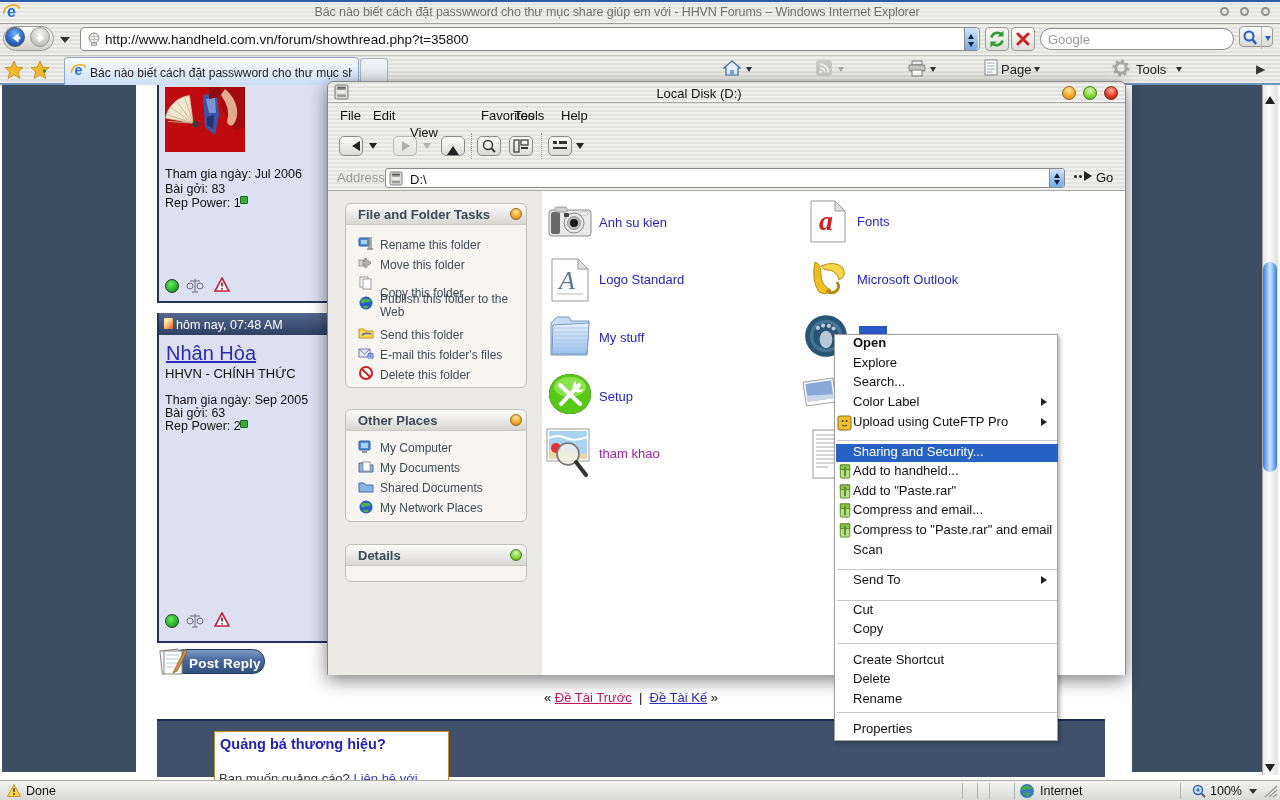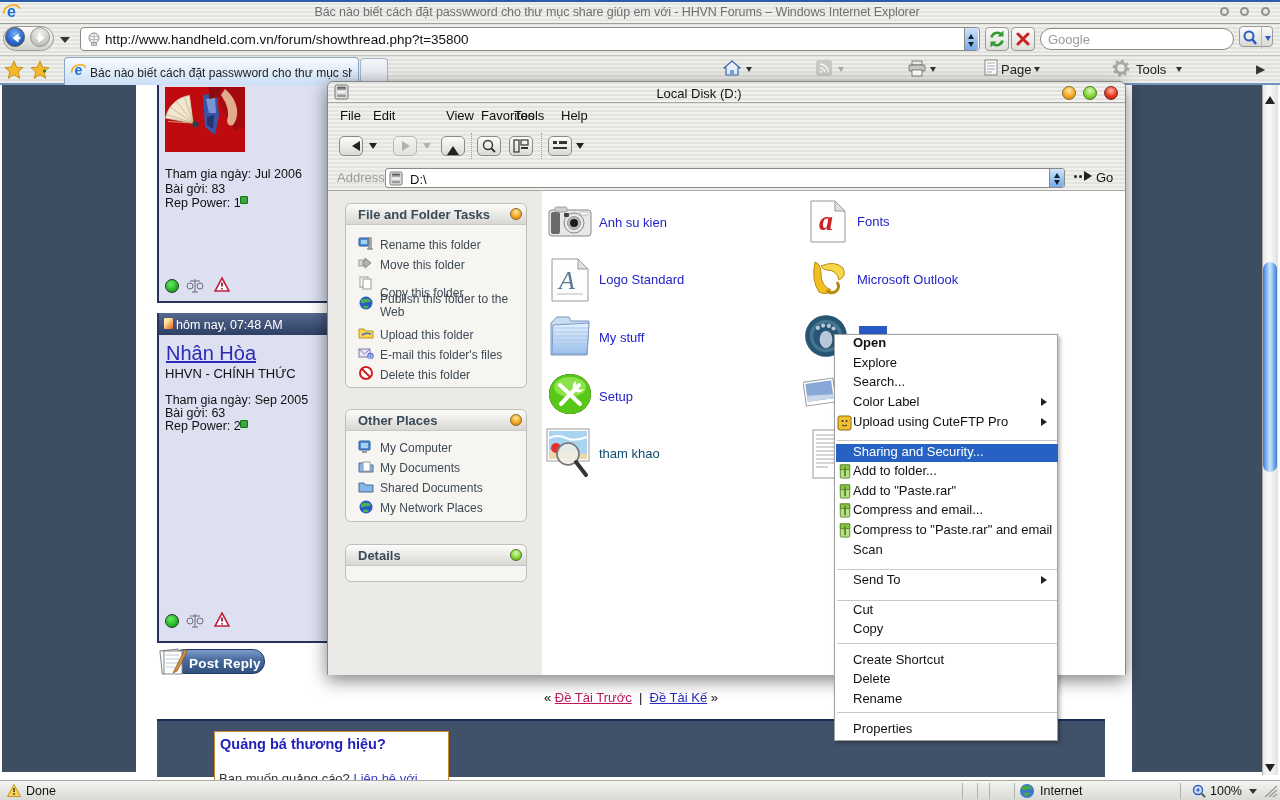--- a/index.html
+++ b/index.html
@@ -265,21 +265,21 @@
       </svg>
     <div class="abs" style="left:226px;top:4px;width:290px;text-align:center;font-size:13px;color:#111;">Local Disk (D:)</div>
     <div class="abs" style="left:734px;top:4px;width:14px;height:14px;border-radius:50%;background:radial-gradient(circle at 50% 30%,#ffe8a8,#f8a820 55%,#c87808);border:1px solid #8a6a20;"></div>
     <div class="abs" style="left:755px;top:4px;width:14px;height:14px;border-radius:50%;background:radial-gradient(circle at 50% 30%,#d8f8b8,#88d838 55%,#4a9a10);border:1px solid #4a7a20;"></div>
     <div class="abs" style="left:776px;top:4px;width:14px;height:14px;border-radius:50%;background:radial-gradient(circle at 50% 30%,#ffb8a8,#e83820 55%,#a81808);border:1px solid #7a2a20;"></div>
   </div>
 
   <div class="abs" style="left:0;top:21px;width:797px;height:26px;font-size:13px;color:#111;">
     <span class="abs" style="left:12px;top:5px;">File</span>
     <span class="abs" style="left:45px;top:5px;">Edit</span>
-    <span class="abs" style="left:82px;top:5px;margin-left:36px;">View</span>
+    <span class="abs" style="left:82px;top:22px;">View</span>
     <span class="abs" style="left:107px;top:5px;margin-left:46px;">Favorites</span>
     <span class="abs" style="left:186px;top:5px;">Tools</span>
     <span class="abs" style="left:233px;top:5px;">Help</span>
   </div>
 
   <div class="abs" style="left:0;top:47px;width:797px;height:35px;">
     <div class="abs" style="left:11px;top:7px;width:24px;height:20px;background:linear-gradient(#fcfcfa,#dadad6);border:1px solid #8a8a86;border-radius:5px;">
         <div class="abs" style="left:7px;top:4px;width:0;height:0;border:5.5px solid transparent;border-right:8px solid #222;"></div>
       </div>
     <div class="abs" style="left:41px;top:14px;width:0;height:0;border:4px solid transparent;border-top:6px solid #222;"></div>
@@ -359,21 +359,21 @@
       <div class="abs" style="left:12px;top:91px;width:16px;height:16px;"><svg width="16" height="16" viewBox="0 0 16 16">
             <circle cx="8" cy="8" r="6.5" fill="#2a5ac8"></circle>
             <path d="M3 5 Q6 3 8 4 Q11 3 13 6 Q11 8 8 7 Q5 9 3 8 Z" fill="#4ab44a"></path>
             <path d="M5 11 Q8 10 11 11 Q10 13.5 7 13.5 Q5 12.5 5 11 Z" fill="#4ab44a"></path>
           </svg></div>
       <div class="abs" style="left:34px;top:89px;width:140px;font-size:12px;color:#3f4a54;line-height:13px;">Publish this folder to the Web</div>
       <div class="abs" style="left:12px;top:121px;width:16px;height:16px;"><svg width="16" height="16" viewBox="0 0 16 16">
             <path d="M1 4 h5 l1.5 2 H15 v7 H1 Z" fill="#f8d848" stroke="#b8962a"></path>
             <path d="M4 10 Q8 7 13 9" stroke="#4a6ac8" stroke-width="1.6" fill="none"></path>
           </svg></div>
-      <div class="abs" style="left:34px;top:124px;font-size:12px;color:#3f4a54;">Upload this folder</div>
+      <div class="abs" style="left:34px;top:124px;font-size:12px;color:#3f4a54;">Send this folder</div>
       <div class="abs" style="left:12px;top:141px;width:16px;height:16px;"><svg width="16" height="16" viewBox="0 0 16 16">
             <rect x="1" y="4" width="11" height="8" fill="#e8e8f4" stroke="#7a7aa8"></rect>
             <path d="M1 4 L6.5 9 L12 4" fill="none" stroke="#7a7aa8"></path>
             <circle cx="12.5" cy="11" r="3.2" fill="#4a6ac8"></circle>
             <text x="12.5" y="13" font-size="5" fill="#fff" text-anchor="middle">@</text>
           </svg></div>
       <div class="abs" style="left:34px;top:144px;font-size:12px;color:#3f4a54;">E-mail this folder's files</div>
       <div class="abs" style="left:12px;top:161px;width:16px;height:16px;"><svg width="16" height="16" viewBox="0 0 16 16">
             <circle cx="8" cy="8" r="6" fill="#fff" stroke="#d02020" stroke-width="2"></circle>
             <path d="M3.5 3.5 L12.5 12.5" stroke="#d02020" stroke-width="2"></path>
@@ -463,21 +463,21 @@
     <svg class="abs" style="left:218px;top:237px" width="46" height="52" viewBox="0 0 46 52">
       <rect x="1" y="1" width="42" height="32" fill="#fff" stroke="#999"></rect>
       <rect x="3" y="3" width="38" height="28" fill="#a8d4f0"></rect>
       <path d="M3 22 L41 26 L41 31 L3 31 Z" fill="#e8d8a8"></path>
       <path d="M3 10 Q12 6 20 10 T 41 9" stroke="#fff" fill="none" stroke-width="2"></path>
       <circle cx="10" cy="20" r="5" fill="#e83030"></circle>
       <circle cx="22" cy="26" r="11" fill="#f0f0e8" opacity=".85" stroke="#888"></circle>
       <circle cx="22" cy="26" r="11" fill="none" stroke="#777" stroke-width="1.6"></circle>
       <path d="M30 34 L40 47" stroke="#333" stroke-width="4" stroke-linecap="round"></path>
     </svg>
-    <div class="abs" style="left:271px;top:255px;font-size:13px;color:#0c4a6e;">tham khao</div>
+    <div class="abs" style="left:271px;top:255px;font-size:13px;color:#a21caf;">tham khao</div>
 
     <svg class="abs" style="left:481px;top:8px" width="38" height="45" viewBox="0 0 38 45">
       <path d="M2 2 H26 L36 12 V43 H2 Z" fill="#fdfdfd" stroke="#999"></path>
       <path d="M26 2 L26 12 L36 12 Z" fill="#e0e0e0" stroke="#999"></path>
       <text x="17" y="31" font-size="28" font-style="italic" font-weight="bold" fill="#d02020" text-anchor="middle" font-family="Liberation Serif">a</text>
     </svg>
     <div class="abs" style="left:529px;top:23px;font-size:13px;color:#2323c8;">Fonts</div>
     <svg class="abs" style="left:479px;top:67px" width="44" height="39" viewBox="0 0 44 39">
       <path d="M8 4 Q4 22 12 34 Q20 38 24 32 Q14 28 14 16 Q14 6 8 4 Z" fill="#f0c020" stroke="#b88a10"></path>
       <path d="M14 8 Q28 2 36 10 Q40 18 32 22 Q30 12 20 12 Q16 12 14 8 Z" fill="#f8d848" stroke="#b88a10"></path>
@@ -526,21 +526,21 @@
   <div class="abs" style="left:18px;top:78.5px;">Upload using CuteFTP Pro</div>
   <div class="abs" style="left:206px;top:82.5px;width:0;height:0;border:4px solid transparent;border-left:6px solid #222;"></div>
   <div class="abs" style="left:2px;top:105px;width:220px;height:1px;background:#c8c8c8;"></div>
   <div class="abs" style="left:1px;top:108.5px;width:222px;height:18.5px;background:#2562c4;"></div>
   <div class="abs" style="left:18px;top:108.7px;color:#fff;">Sharing and Security...</div>
   <svg class="abs" style="left:3px;top:129px" width="14" height="15" viewBox="0 0 14 16">
       <rect x="2" y="1" width="10" height="14" rx="1" fill="#b8e088" stroke="#5a8a2a"></rect>
       <rect x="2" y="1" width="10" height="5" fill="#8ac848" stroke="#5a8a2a"></rect>
       <rect x="6" y="3" width="2" height="10" fill="#5a8a2a"></rect>
     </svg>
-  <div class="abs" style="left:18px;top:128.2px;">Add to folder...</div>
+  <div class="abs" style="left:18px;top:128.2px;">Add to handheld...</div>
   <svg class="abs" style="left:3px;top:148.5px" width="14" height="15" viewBox="0 0 14 16">
       <rect x="2" y="1" width="10" height="14" rx="1" fill="#b8e088" stroke="#5a8a2a"></rect>
       <rect x="2" y="1" width="10" height="5" fill="#8ac848" stroke="#5a8a2a"></rect>
       <rect x="6" y="3" width="2" height="10" fill="#5a8a2a"></rect>
     </svg>
   <div class="abs" style="left:18px;top:147.8px;">Add to "Paste.rar"</div>
   <svg class="abs" style="left:3px;top:168px" width="14" height="15" viewBox="0 0 14 16">
       <rect x="2" y="1" width="10" height="14" rx="1" fill="#b8e088" stroke="#5a8a2a"></rect>
       <rect x="2" y="1" width="10" height="5" fill="#8ac848" stroke="#5a8a2a"></rect>
       <rect x="6" y="3" width="2" height="10" fill="#5a8a2a"></rect>

